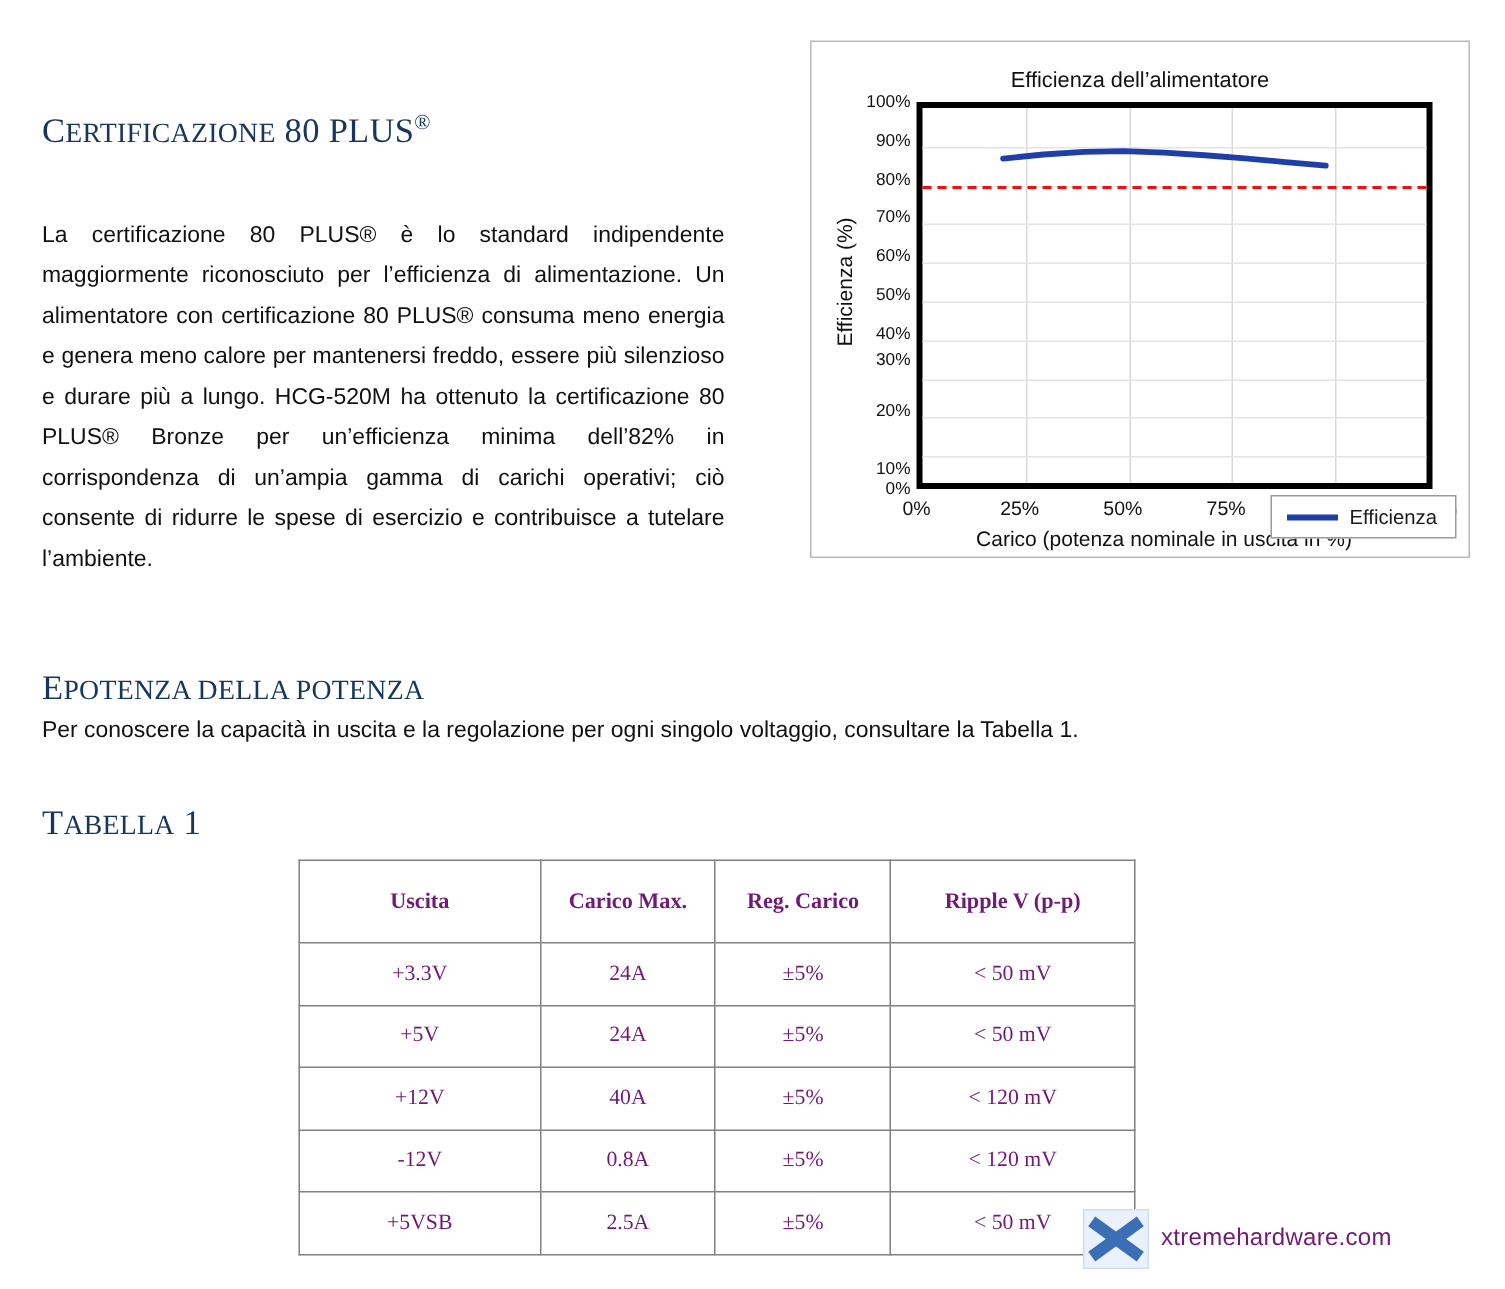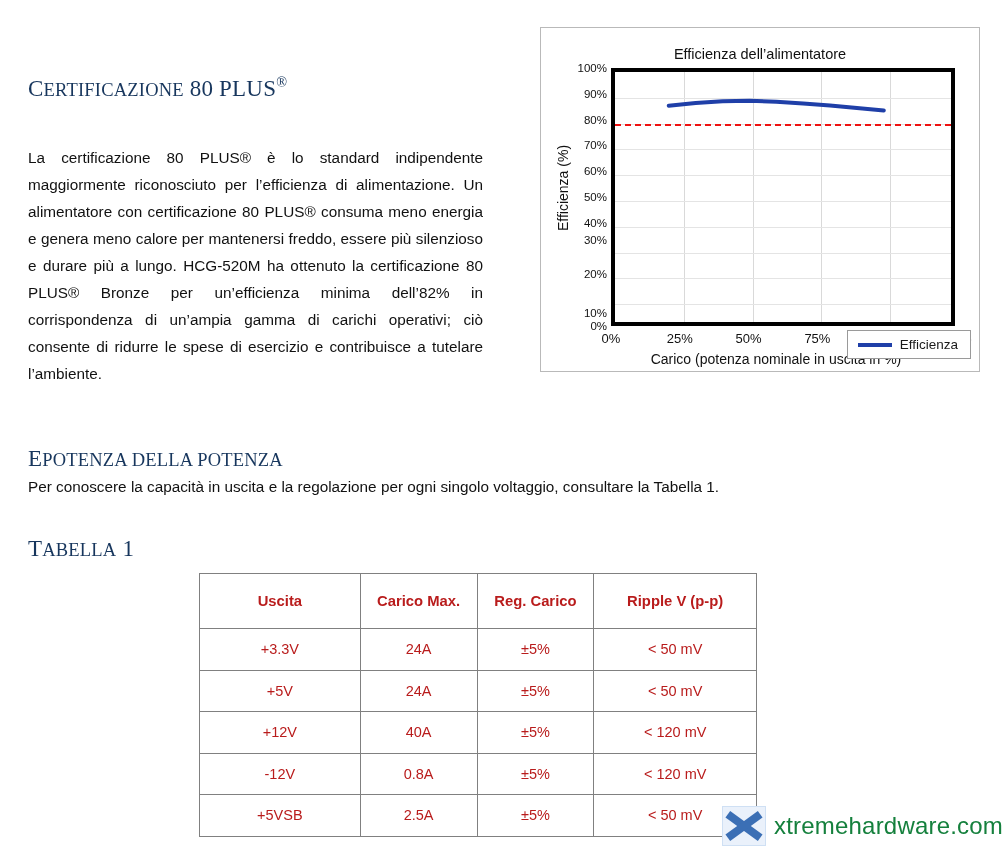--- a/index.html
+++ b/index.html
@@ -179,22 +179,23 @@
     position: absolute;
     left: 199px;
     top: 573px;
     width: 558px;
     border-collapse: collapse;
     font-size: 14.5px;
   }
   #spec-table th, #spec-table td {
     border: 1px solid #808080;
     text-align: center;
-    color: #b91c1c;
+    color: #701a75;
     font-weight: normal;
+    font-family: Liberation Serif, serif;
   }
   #spec-table thead th {
     height: 55px;
     font-weight: bold;
     font-size: 14.8px;
   }
   #spec-table tbody td { height: 41.5px; }
   #spec-table col.c1 { width: 161px; }
   #spec-table col.c2 { width: 117px; }
   #spec-table col.c3 { width: 117px; }
@@ -223,22 +224,22 @@
     position: absolute;
     left: 50%;
     top: 50%;
     width: 40px;
     height: 8px;
     background: #3b6fb5;
   }
   #watermark-logo::before { transform: translate(-50%,-50%) rotate(36deg); }
   #watermark-logo::after  { transform: translate(-50%,-50%) rotate(-36deg); }
   #watermark-text {
-    font-size: 24px;
-    color: #15803d;
+    font-size: 16px;
+    color: #701a75;
     letter-spacing: 0.2px;
   }
 </style>
 </head>
 <body>
 
 <div id="left-col">
   <h2 class="h-section" id="cert-heading">
     <span class="cap">C</span><span class="sc">ERTIFICAZIONE</span><span class="cap">&nbsp;</span><span class="cap">80 PLUS</span><span class="sup">®</span>
   </h2>

